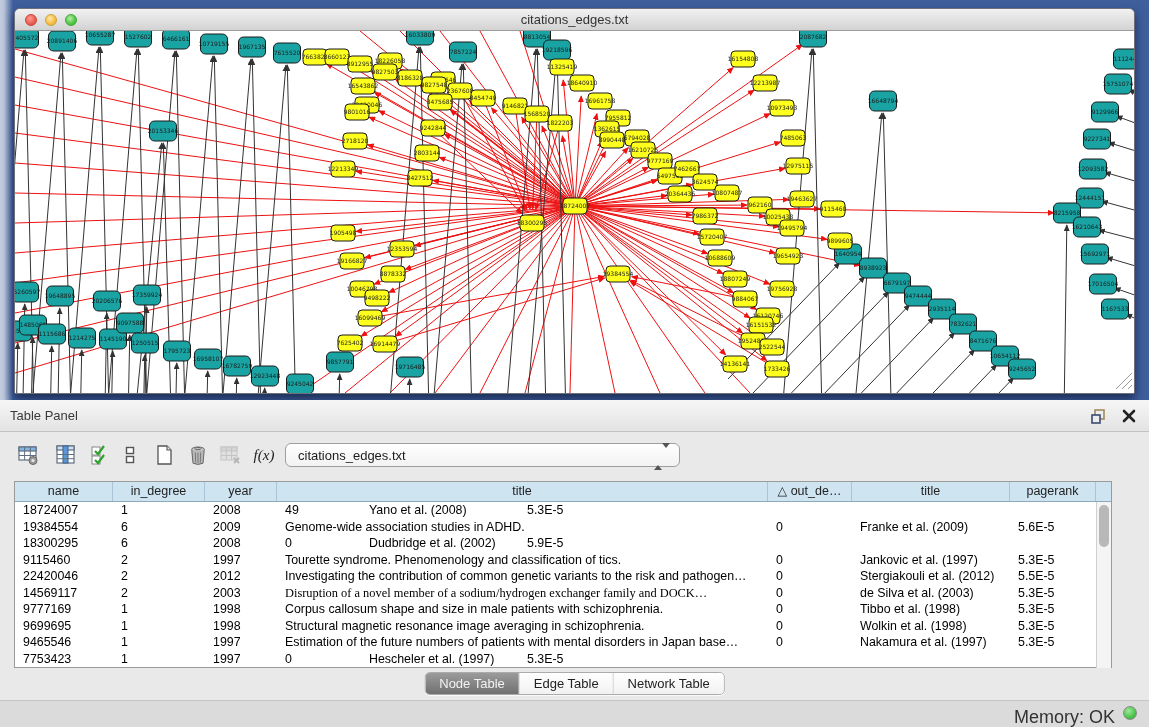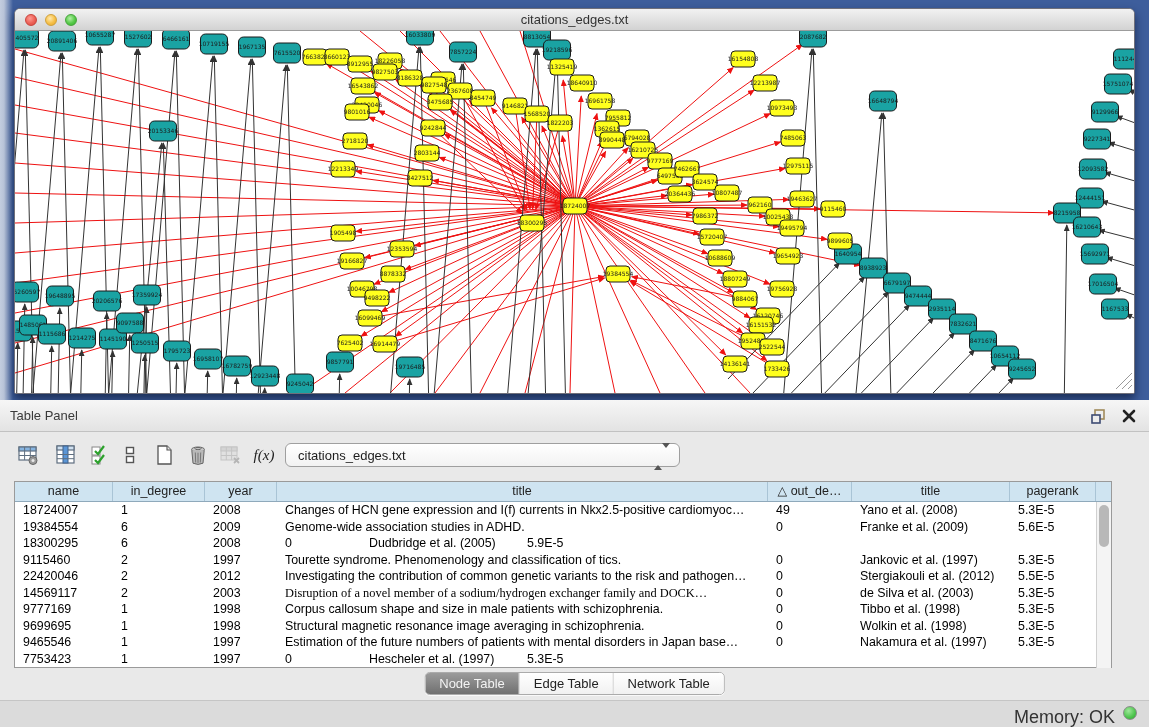--- a/index.html
+++ b/index.html
@@ -631,40 +631,39 @@
           <div class="th" style="width: 491px;">title</div>
           <div class="th" style="width: 84px;">△ out_de…</div>
           <div class="th" style="width: 158px;">title</div>
           <div class="th" style="width: 86px;">pagerank</div>
         </div>
       <div id="tbody">
           <div class="tr">
             <div class="td" style="width: 98px;">18724007</div>
             <div class="td" style="width: 92px;">1</div>
             <div class="td" style="width: 72px;">2008</div>
-            <div class="td" style="width: 491px;">Changes of HCN gene expression and I(f) currents in Nkx2.5-positive cardiomyoc…</div>
             <div class="td" style="width: 84px;">49</div>
             <div class="td" style="width: 158px;">Yano et al. (2008)</div>
             <div class="td" style="width: 86px;">5.3E-5</div>
           </div>
           <div class="tr">
             <div class="td" style="width: 98px;">19384554</div>
             <div class="td" style="width: 92px;">6</div>
             <div class="td" style="width: 72px;">2009</div>
             <div class="td" style="width: 491px;">Genome-wide association studies in ADHD.</div>
             <div class="td" style="width: 84px;">0</div>
             <div class="td" style="width: 158px;">Franke et al. (2009)</div>
             <div class="td" style="width: 86px;">5.6E-5</div>
           </div>
           <div class="tr">
             <div class="td" style="width: 98px;">18300295</div>
             <div class="td" style="width: 92px;">6</div>
             <div class="td" style="width: 72px;">2008</div>
             <div class="td" style="width: 84px;">0</div>
-            <div class="td" style="width: 158px;">Dudbridge et al. (2005)</div>
+            <div class="td" style="width: 158px;">Dudbridge et al. (2002)</div>
             <div class="td" style="width: 86px;">5.9E-5</div>
           </div>
           <div class="tr">
             <div class="td" style="width: 98px;">9115460</div>
             <div class="td" style="width: 92px;">2</div>
             <div class="td" style="width: 72px;">1997</div>
             <div class="td" style="width: 491px;">Tourette syndrome. Phenomenology and classification of tics.</div>
             <div class="td" style="width: 84px;">0</div>
             <div class="td" style="width: 158px;">Jankovic et al. (1997)</div>
             <div class="td" style="width: 86px;">5.3E-5</div>

